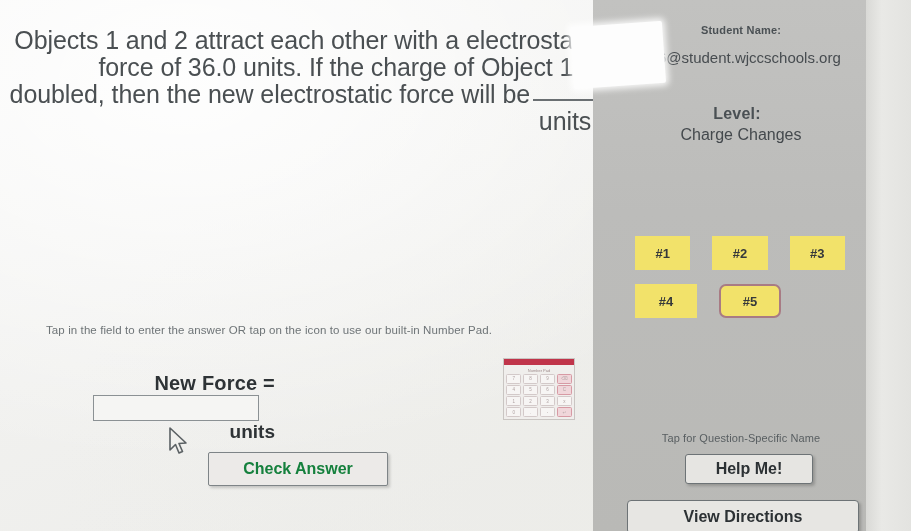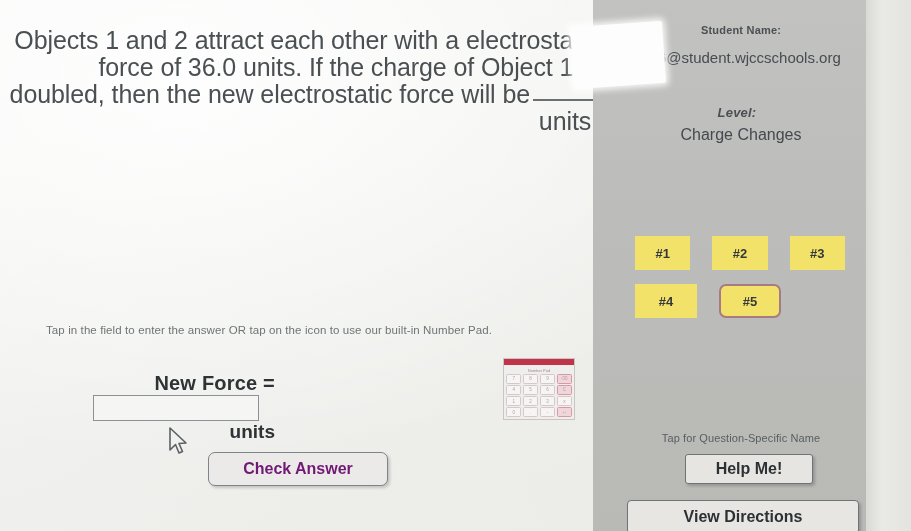--- a/index.html
+++ b/index.html
@@ -126,26 +126,26 @@
     overflow: hidden;
   }
   .numpad-key.accent { background: #f0d6da; border-color: #d79aa4; }
 
   .check-answer-btn {
     position: absolute;
     left: 208px; top: 452px;
     width: 180px; height: 34px;
     background: #eceae8;
     border: 1.5px solid #7e8487;
-    border-radius: 7px;
+    border-radius: 2px;
     box-shadow: 2px 2px 3px rgba(0,0,0,0.18);
     font-family: "Liberation Sans", sans-serif;
     font-size: 16px;
     font-weight: bold;
-    color: #701a75;
+    color: #15803d;
     cursor: pointer;
   }
 
   .cursor-arrow {
     position: absolute;
     left: 168px; top: 427px;
     width: 22px; height: 30px;
     pointer-events: none;
   }
 
@@ -176,25 +176,24 @@
     position: absolute;
     left: 20px; right: 20px; top: 47px;
     font-size: 15px;
     line-height: 22px;
     color: #474c50;
     word-break: break-word;
   }
   .level-label {
     position: absolute;
     left: 0; right: 8px; top: 105px;
-    font-size: 13px;
+    font-size: 16px;
     font-weight: bold;
     color: #4a5054;
     letter-spacing: 0.2px;
-    font-style: italic;
   }
   .level-value {
     position: absolute;
     left: 0; right: 0; top: 126px;
     font-size: 16px;
     color: #44494d;
   }
 
   .progress-title {
     position: absolute;

